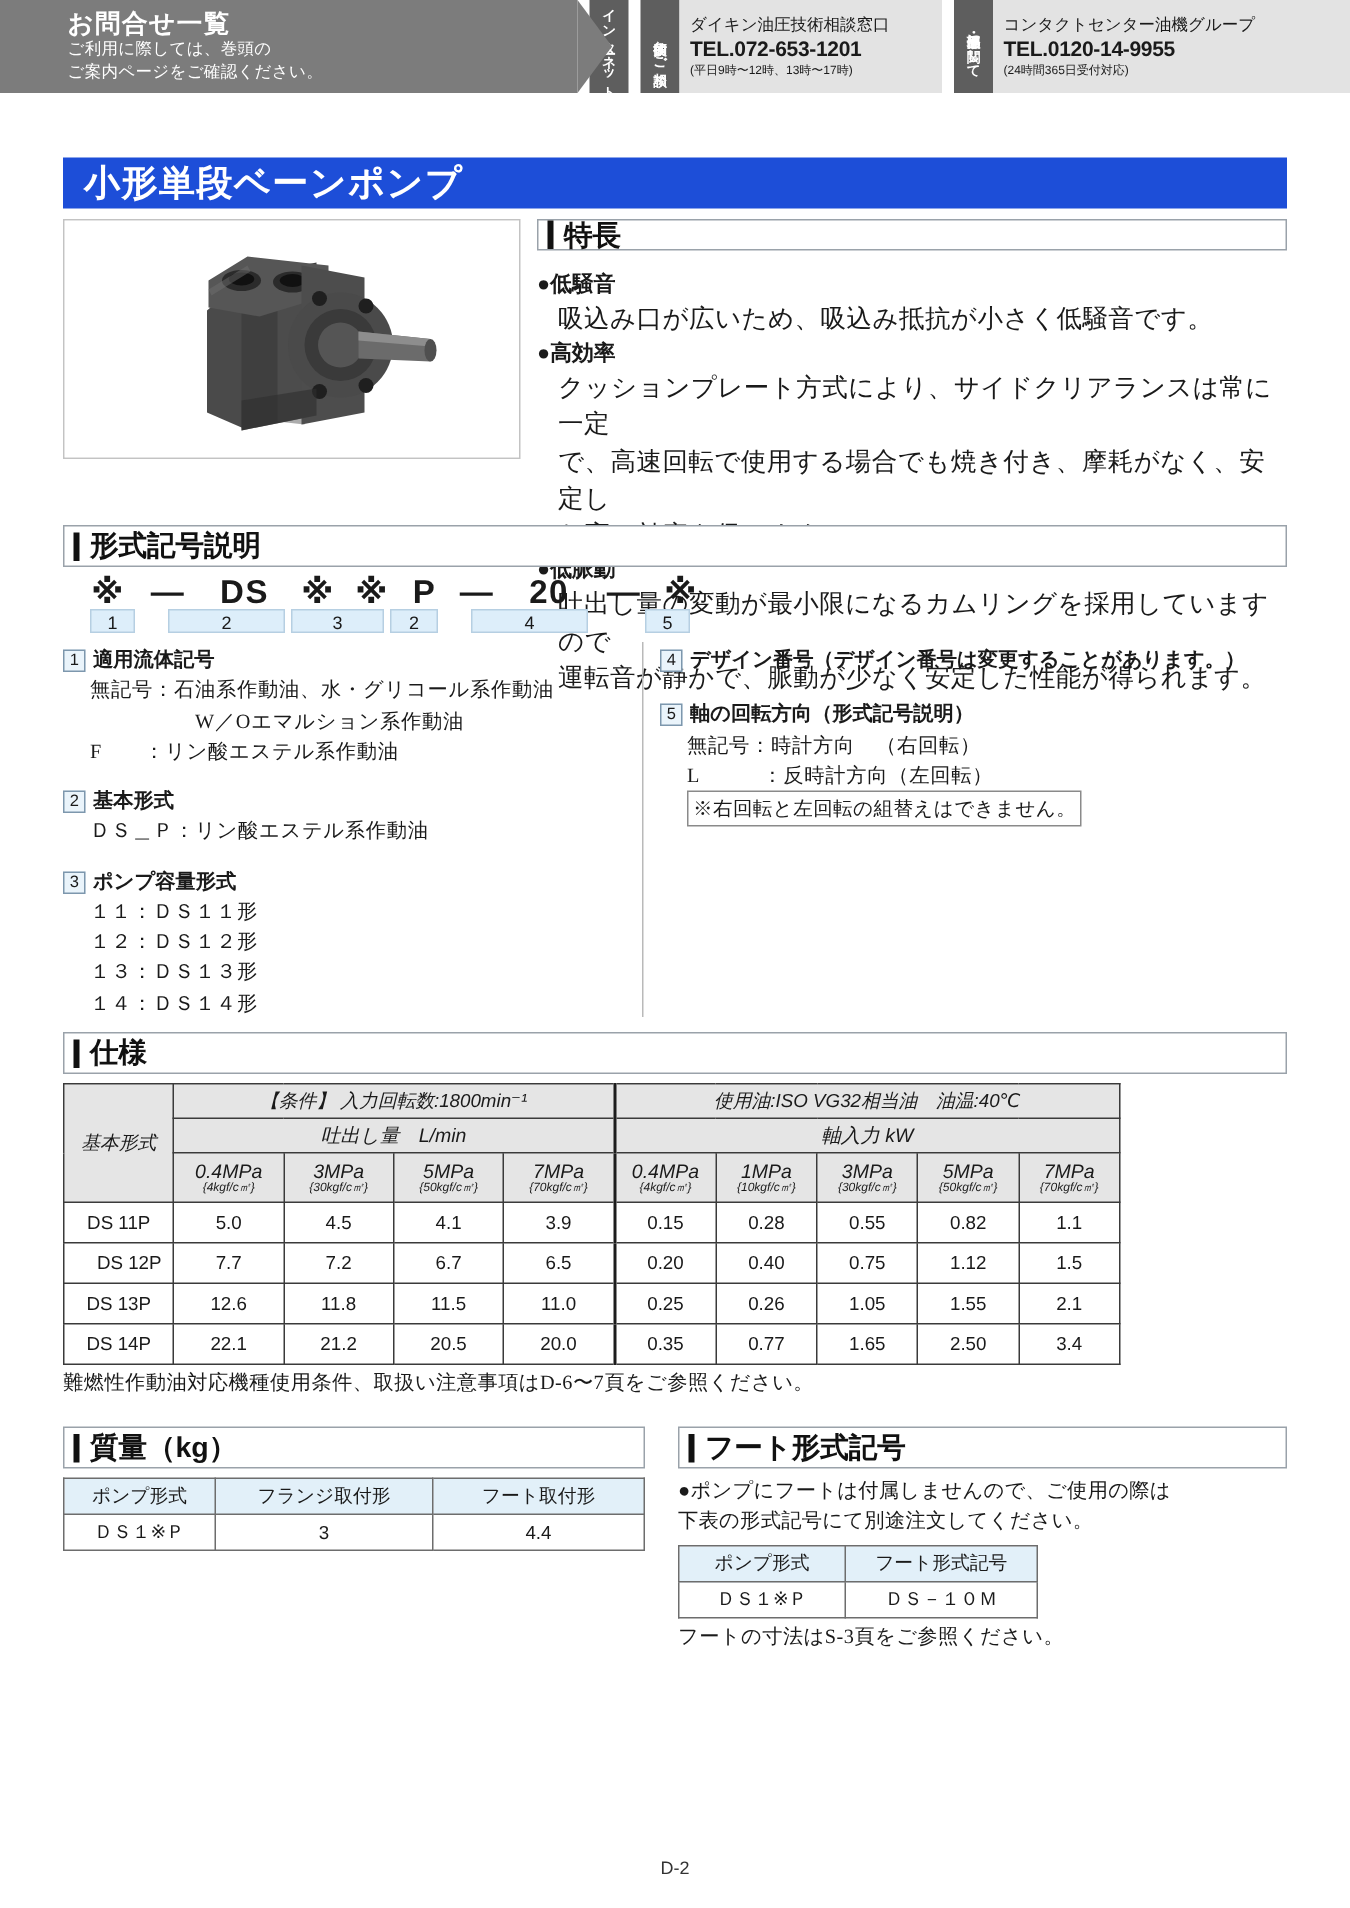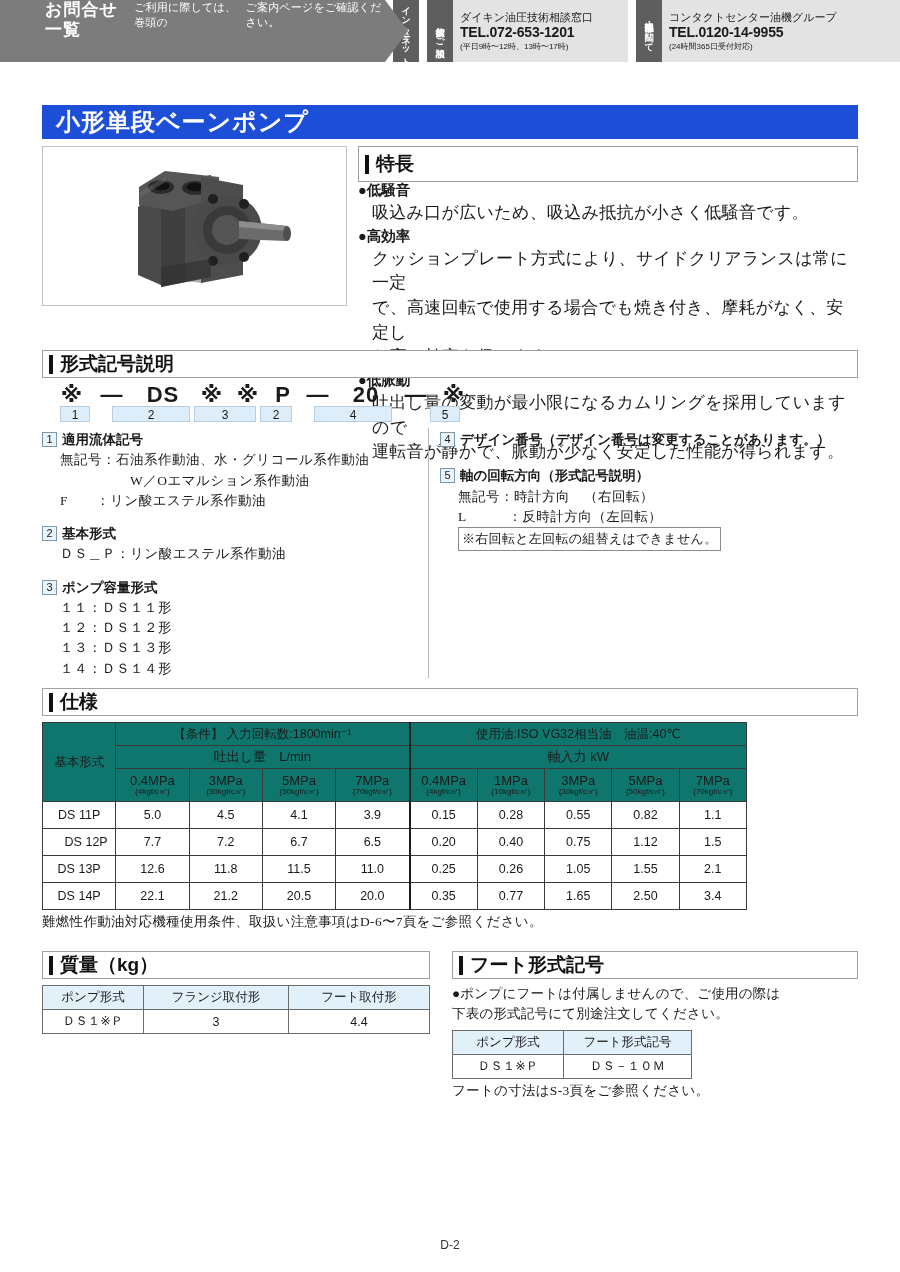--- a/index.html
+++ b/index.html
@@ -5,21 +5,21 @@
   html,body{margin:0;padding:0;background:#ffffff;}
   body{
     width:900px;height:1272px;position:relative;
     font-family:"Liberation Sans","DejaVu Sans",sans-serif;
     color:#1a1a1a;overflow:hidden;
   }
   
   .banner{position:absolute;left:0;top:0;width:900px;height:62px;display:flex;align-items:stretch;}
   .bn-arrow{
     position:relative;width:385px;background:#7c7c7c;color:#fff;
-    display:flex;flex-direction:row;justify-content:center;padding-left:45px;box-sizing:border-box;
+    display:flex;flex-direction:column;justify-content:center;padding-left:45px;box-sizing:border-box;
   }
   .bn-arrow:after{
     content:"";position:absolute;right:-23px;top:0;width:0;height:0;
     border-top:31px solid transparent;border-bottom:31px solid transparent;border-left:23px solid #7c7c7c;
   }
   .bn-t1{font-size:17px;font-weight:bold;letter-spacing:1px;line-height:1.15;}
   .bn-t2{font-size:11px;line-height:1.35;letter-spacing:.2px;}
   .bn-vert{
     background:#5e5e5e;color:#fff;width:26px;font-size:9px;font-weight:bold;
     writing-mode:vertical-rl;text-orientation:upright;
@@ -66,21 +66,21 @@
         border:1px solid #7d97ad;background:#eaf4fb;font-size:11px;vertical-align:1px;margin-right:5px;box-sizing:border-box;}
   .lg-h{font-weight:bold;font-size:13.5px;}
   .lg-b{font-family:"Liberation Serif","DejaVu Serif",serif;font-size:13.5px;letter-spacing:.5px;padding-left:18px;line-height:1.5;}
   .lg-note{display:inline-block;border:1px solid #8a8a8a;padding:1px 3px;margin-left:18px;
            font-family:"Liberation Serif","DejaVu Serif",serif;font-size:13px;letter-spacing:.3px;}
   .vdiv{position:absolute;background:#b9b9b9;width:1px;}
 
   
   table{border-collapse:collapse;position:absolute;background:#fff;}
   .spec td,.spec th{border:1px solid #3a3a3a;text-align:center;font-size:12.5px;padding:0;}
-  .spec .hcell{background:#0f766e;font-weight:normal;}
+  .spec .hcell{background:#e5e5e5;font-weight:normal;font-style:italic;}
   .spec .thick-l{border-left:2px solid #1c1c1c;}
   .spec .unit{font-size:8px;display:block;line-height:1.05;margin-top:-1px;}
   .spec .p{font-size:13px;line-height:1.15;display:block;}
 
   .mini td,.mini th{border:1px solid #6d6d6d;text-align:center;font-size:12.5px;padding:3px 0;}
   .mini th{background:#e2f0f9;font-weight:normal;}
 
   .note{position:absolute;font-family:"Liberation Serif","DejaVu Serif",serif;font-size:13.5px;letter-spacing:.3px;}
   .bullet-txt{position:absolute;font-family:"Liberation Serif","DejaVu Serif",serif;font-size:13.5px;line-height:1.5;letter-spacing:.2px;}
   .pagenum{position:absolute;width:900px;text-align:center;font-size:12px;color:#333;}
@@ -142,21 +142,21 @@
       <path d="M196 74 L244 79 L244 94 L196 92 Z" fill="#6b6b6b"></path>
       <path d="M196 74 L244 79 L244 84 L196 80 Z" fill="#8d8d8d"></path>
       <ellipse cx="244" cy="86.5" rx="4" ry="7.5" fill="#4f4f4f"></ellipse>
 
       <path d="M118 120 L168 112 L168 130 L118 140 Z" fill="#2e2e2e" opacity=".6"></path>
       <path d="M96 46 L122 30 L124 34 L98 50 Z" fill="#6e6e6e" opacity=".5"></path>
     </g>
   </svg>
 </div>
 
-<div class="sect-box" style="left:358px;top:146px;width:500px;height:36px;">
+<div class="sect-box" style="left:358px;top:146px;width:500px;height:21px;">
   <span class="bar"></span>
   <span>特長</span>
 </div>
 
 <div class="feat" style="left:358px;top:180px;width:500px;">
   <div>
     <div class="hd">●低騒音</div>
     <div class="bd">吸込み口が広いため、吸込み抵抗が小さく低騒音です。</div>
   </div>
   <div>

